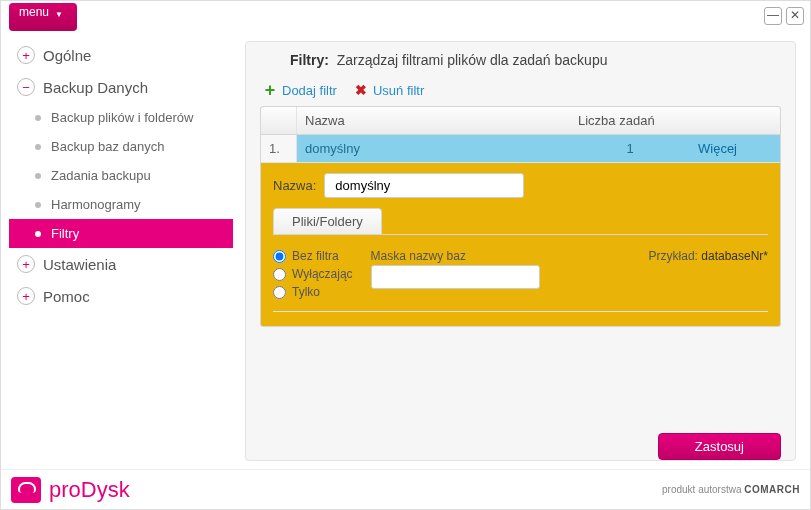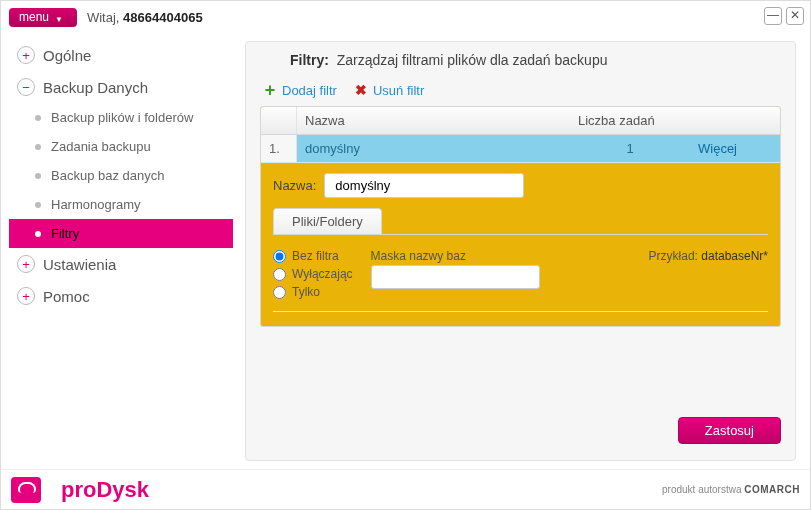--- a/index.html
+++ b/index.html
@@ -1,35 +1,35 @@
 <!DOCTYPE html>
 <html><head>
 <meta charset="utf-8">
 <style>
   * { box-sizing: border-box; margin: 0; padding: 0; }
   body { font-family: "Segoe UI", Tahoma, Arial, sans-serif; font-size: 13px; color: #444; background: #fff; width: 811px; height: 510px; overflow: hidden; border: 1px solid #ddd; }
 
   
   .topbar { display: flex; align-items: center; height: 32px; padding: 4px 8px; position: relative; }
-  .menu-btn { background: linear-gradient(#d6006c, #b30059); color: #fff; border: none; border-radius: 4px; padding: 2px 14px 3px 10px; font-size: 12px; cursor: pointer; display: flex; align-items: flex-end; gap: 6px; }
+  .menu-btn { background: linear-gradient(#d6006c, #b30059); color: #fff; border: none; border-radius: 4px; padding: 2px 14px 12px 10px; font-size: 12px; cursor: pointer; display: flex; align-items: flex-end; gap: 6px; }
   .menu-btn .tri { font-size: 8px; }
   .welcome { margin-left: 10px; font-size: 13px; color: #555; }
   .welcome b { color: #222; }
   .winbtns { position: absolute; right: 6px; top: 6px; display: flex; gap: 4px; }
   .winbtn { width: 18px; height: 18px; border: 1px solid #aaa; border-radius: 3px; background: #fff; font-size: 12px; line-height: 14px; text-align: center; cursor: pointer; color: #555; }
 
   .main { display: flex; height: calc(100% - 32px - 40px); }
 
   
   .sidebar { width: 236px; padding: 6px 4px 0 8px; }
   .nav-item { display: flex; align-items: center; gap: 8px; padding: 7px 8px; font-size: 15px; color: #555; cursor: pointer; }
   .nav-item .circ { width: 18px; height: 18px; border: 1px solid #bbb; border-radius: 50%; display: flex; align-items: center; justify-content: center; font-size: 13px; color: #d6006c; background: #fff; }
   .nav-sub { display: flex; align-items: center; gap: 10px; padding: 7px 8px 7px 26px; font-size: 13px; color: #666; cursor: pointer; }
   .nav-sub::before { content: ""; width: 6px; height: 6px; background: #bbb; border-radius: 50%; display: inline-block; }
-  .nav-sub.active { background: #e6007e; color: #000000; }
+  .nav-sub.active { background: #e6007e; color: #ffffff; }
   .nav-sub.active::before { background: #fff; }
 
   
   .content { flex: 1; padding: 8px 14px 8px 8px; }
   .panel { background: #f6f6f6; border: 1px solid #e3e3e3; border-radius: 4px; height: 100%; position: relative; padding: 8px 14px 50px 14px; }
   .panel-title { color: #444; font-size: 14px; margin: 2px 0 10px 2px; }
   .panel-title b { color: #333; margin-left: 28px; }
 
   .toolbar { display: flex; gap: 16px; padding: 4px 2px 8px 2px; align-items: center; }
   .tbtn { display: flex; align-items: center; gap: 4px; background: none; border: none; color: #2a8cc9; font-size: 13px; cursor: pointer; }
@@ -60,42 +60,38 @@
   .tabbody { display: flex; gap: 18px; padding: 4px 0 12px 0; border-bottom: 1px solid #e4e4e4; }
   .radios { display: flex; flex-direction: column; gap: 4px; font-size: 12px; color: #555; }
   .radios label { display: flex; align-items: center; gap: 6px; }
   .maskcol { flex: 1; }
   .masklbl { font-size: 12px; color: #555; display: block; margin-bottom: 2px; }
   .maskrow { display: flex; align-items: flex-start; gap: 20px; }
   .maskin { flex: 1; border: 1px solid #ccc; border-radius: 3px; padding: 3px 6px; height: 24px; font-size: 12px; }
   .example { font-size: 12px; color: #555; white-space: nowrap; }
   .example span:last-child { color: #333; }
 
-  .apply { position: absolute; right: 14px; bottom: 16px; background: linear-gradient(#e6007e,#c20067); border: 1px solid #b0005d; color: #fff; border-radius: 4px; padding: 5px 26px; font-size: 13px; cursor: pointer; }
+  .apply { position: absolute; right: 14px; bottom: 0; background: linear-gradient(#e6007e,#c20067); border: 1px solid #b0005d; color: #fff; border-radius: 4px; padding: 5px 36px; font-size: 13px; cursor: pointer; }
 
   
   .footer { height: 40px; border-top: 1px solid #eee; display: flex; align-items: center; justify-content: space-between; padding: 0 10px; }
-  .brand { display: flex; align-items: center; gap: 20px; color: #e6007e; font-size: 22px; font-weight: 700; }
+  .brand { display: flex; align-items: center; gap: 8px; color: #e6007e; font-size: 22px; font-weight: 400; }
   .brand-icon { width: 30px; height: 26px; background: #e6007e; border-radius: 4px; position: relative; }
   .brand-icon::after { content: ""; position: absolute; top: 5px; left: 7px; width: 14px; height: 9px; border: 2px solid #fff; border-radius: 8px 8px 4px 4px; border-bottom: none; }
   .attr { font-size: 10px; color: #888; }
   .attr b { color: #555; font-weight: bold; letter-spacing: 0.5px; }
 </style>
 </head>
 <body>
 
 <div class="topbar">
   <button class="menu-btn">
     <span>menu</span>
     <span class="tri">▼</span>
   </button>
-  <div class="welcome">
-    <span>Witaj,</span>
-    <b>48664404065</b>
-  </div>
   <div class="winbtns">
     <div class="winbtn">—</div>
     <div class="winbtn">✕</div>
   </div>
 </div>
 
 <div class="main">
 
   <div class="sidebar">
     <div class="nav-item">
@@ -103,24 +99,24 @@
       <span>Ogólne</span>
     </div>
     <div class="nav-item">
       <span class="circ">−</span>
       <span>Backup Danych</span>
     </div>
     <div class="nav-sub">
       <span>Backup plików i folderów</span>
     </div>
     <div class="nav-sub">
+      <span>Backup baz danych</span>
+    </div>
+    <div class="nav-sub">
       <span>Zadania backupu</span>
-    </div>
-    <div class="nav-sub">
-      <span>Backup baz danych</span>
     </div>
     <div class="nav-sub">
       <span>Harmonogramy</span>
     </div>
     <div class="nav-sub active">
       <span>Filtry</span>
     </div>
     <div class="nav-item">
       <span class="circ">+</span>
       <span>Ustawienia</span>

